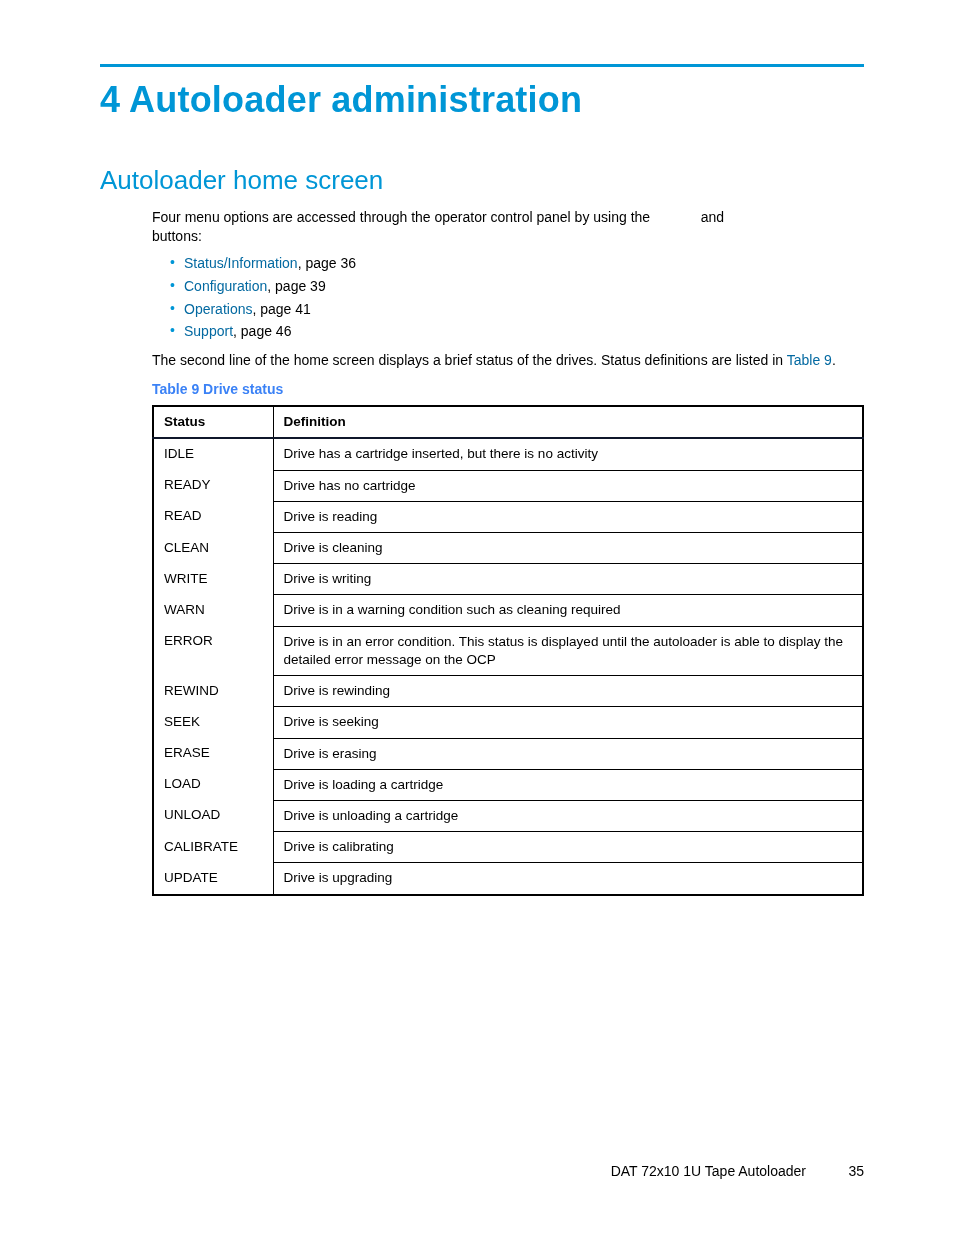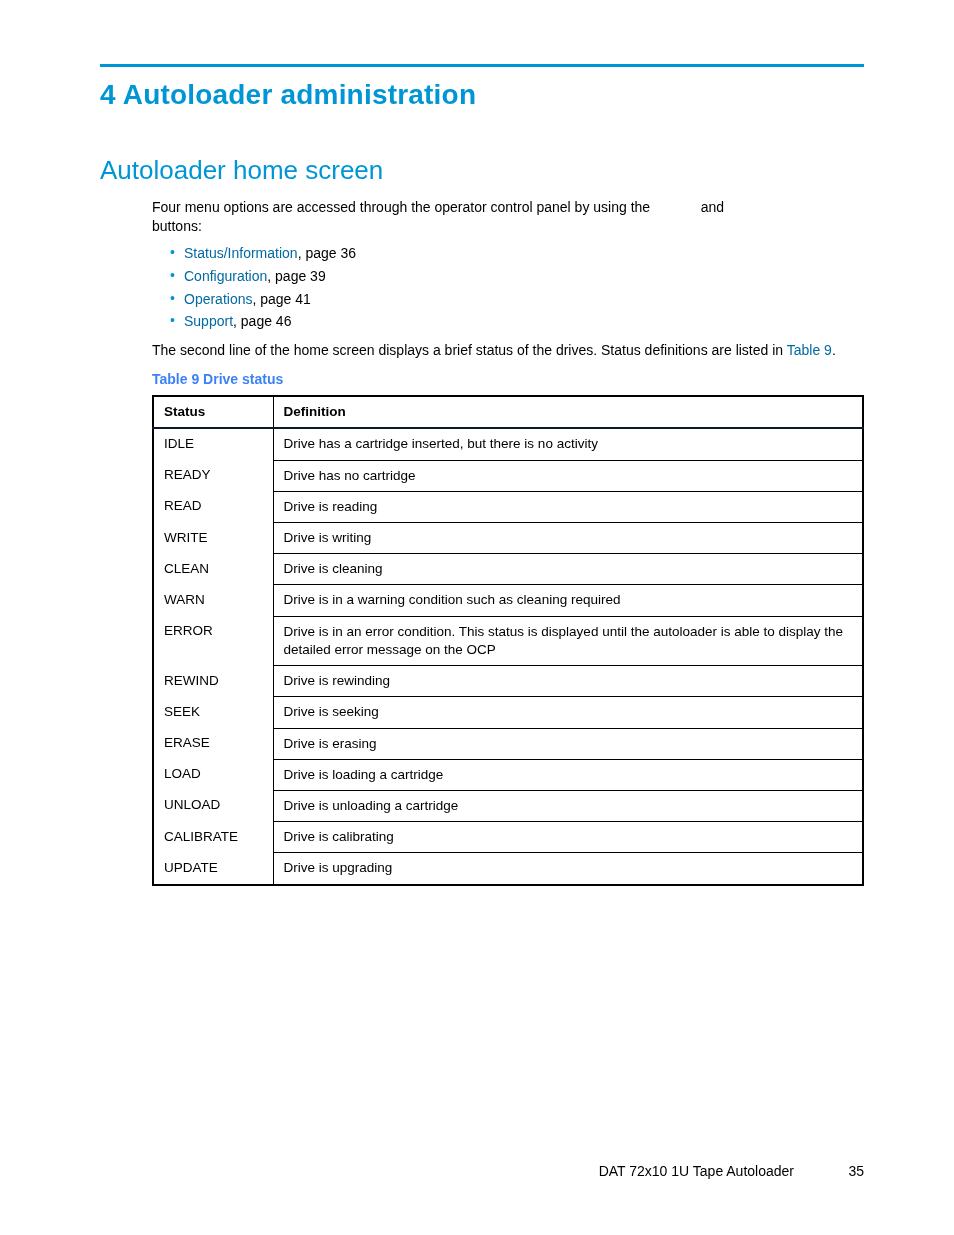--- a/index.html
+++ b/index.html
@@ -8,21 +8,21 @@
     font-family: Arial, Helvetica, sans-serif;
     color: #000;
     position: relative;
     padding: 64px 90px 0 100px;
   }
   .rule {
     border-top: 3px solid #0096d6;
     margin-bottom: 12px;
   }
   .h1 {
-    font-size: 28px;
+    font-size: 36px;
     font-weight: 700;
     color: #0096d6;
     letter-spacing: 0.2px;
     margin-bottom: 44px;
   }
   .h2 {
     font-size: 26px;
     font-weight: 400;
     color: #0096d6;
     margin-bottom: 12px;
@@ -80,21 +80,21 @@
   table.status tbody tr + tr td.col-def {
     border-top: 1px solid #000;
   }
   .footer {
     position: absolute;
     bottom: 56px;
     left: 100px;
     right: 90px;
     display: flex;
     justify-content: flex-end;
-    gap: 46px;
+    gap: 34px;
     font-size: 14px;
     align-items: baseline;
   }
   .footer .pagenum { min-width: 24px; text-align: right; }
 </style>
 </head>
 <body>
 
 <div class="rule"></div>
 
@@ -147,26 +147,26 @@
         </tr>
       <tr>
           <td class="col-status">READY</td>
           <td class="col-def">Drive has no cartridge</td>
         </tr>
       <tr>
           <td class="col-status">READ</td>
           <td class="col-def">Drive is reading</td>
         </tr>
       <tr>
+          <td class="col-status">CLEAN</td>
+          <td class="col-def">Drive is cleaning</td>
+        </tr>
+      <tr>
           <td class="col-status">WRITE</td>
           <td class="col-def">Drive is writing</td>
-        </tr>
-      <tr>
-          <td class="col-status">CLEAN</td>
-          <td class="col-def">Drive is cleaning</td>
         </tr>
       <tr>
           <td class="col-status">WARN</td>
           <td class="col-def">Drive is in a warning condition such as cleaning required</td>
         </tr>
       <tr>
           <td class="col-status">ERROR</td>
           <td class="col-def">Drive is in an error condition.  This status is displayed until the autoloader is able to display the detailed error message on the OCP</td>
         </tr>
       <tr>

